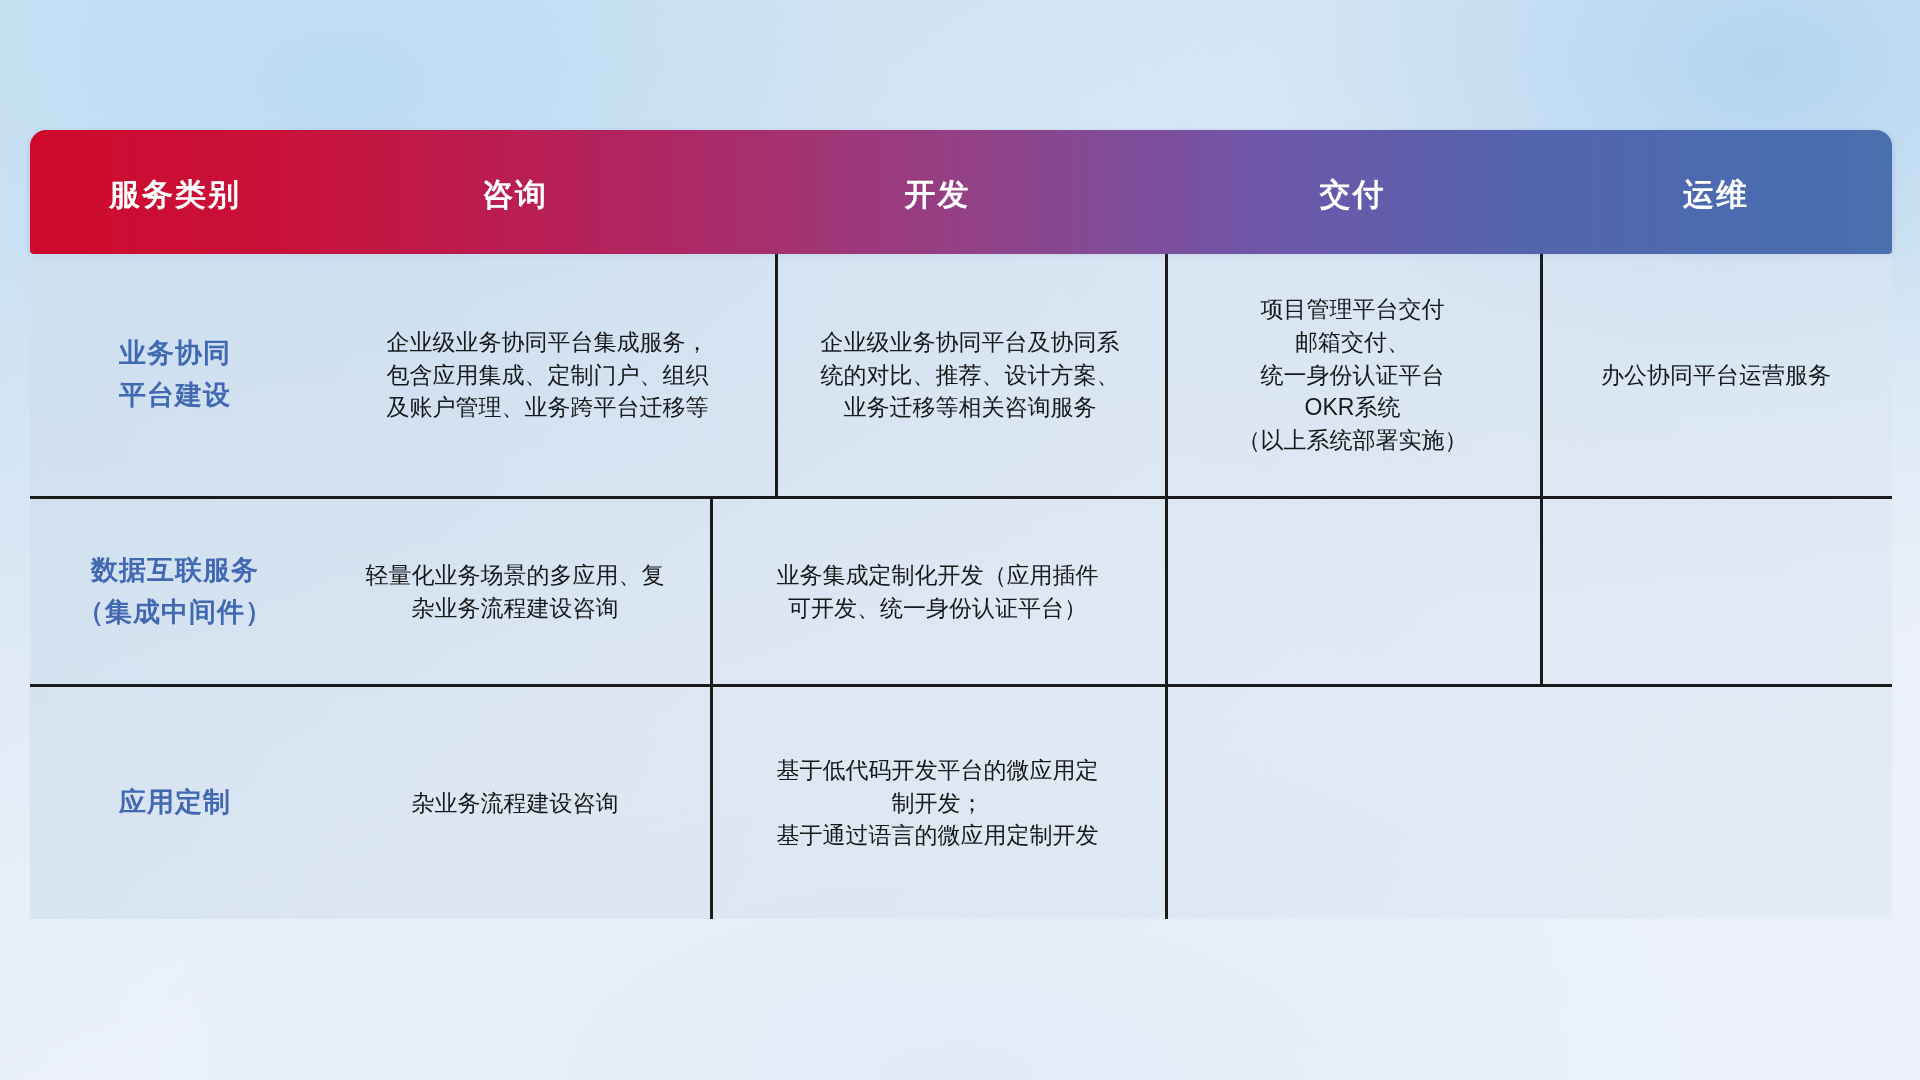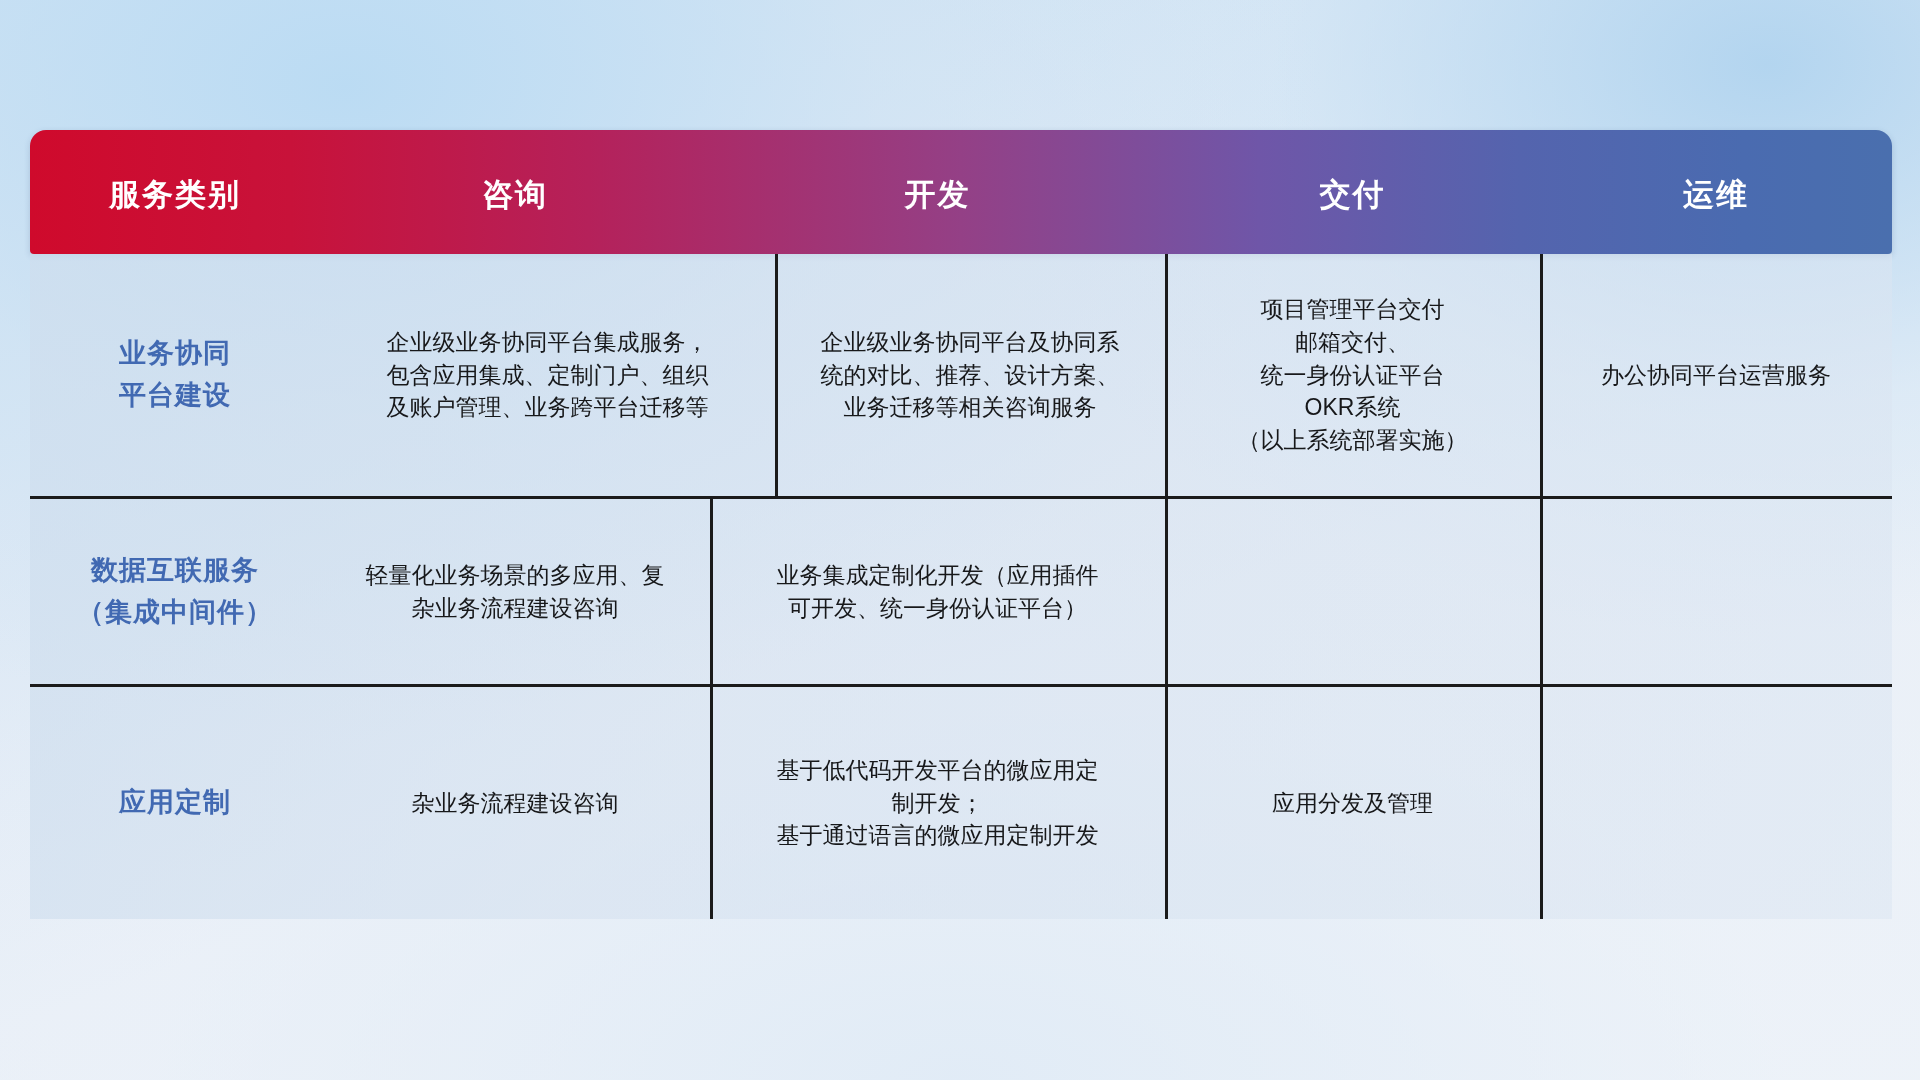--- a/index.html
+++ b/index.html
@@ -184,23 +184,20 @@
             <span class="cell-text">应用定制</span>
           </div>
         <div class="td c1">
             <span class="cell-text">杂业务流程建设咨询</span>
           </div>
         <div class="td c2">
             <span class="cell-text">基于低代码开发平台的微应用定
 制开发；
 基于通过语言的微应用定制开发</span>
           </div>
-        <div class="td c3">
-            <span class="cell-text">应用分发及管理</span>
-          </div>
         <div class="td c4">
             <span class="cell-text"></span>
           </div>
       </div>
 
     </div>
   </div>
 </div>
 
 </body></html>

